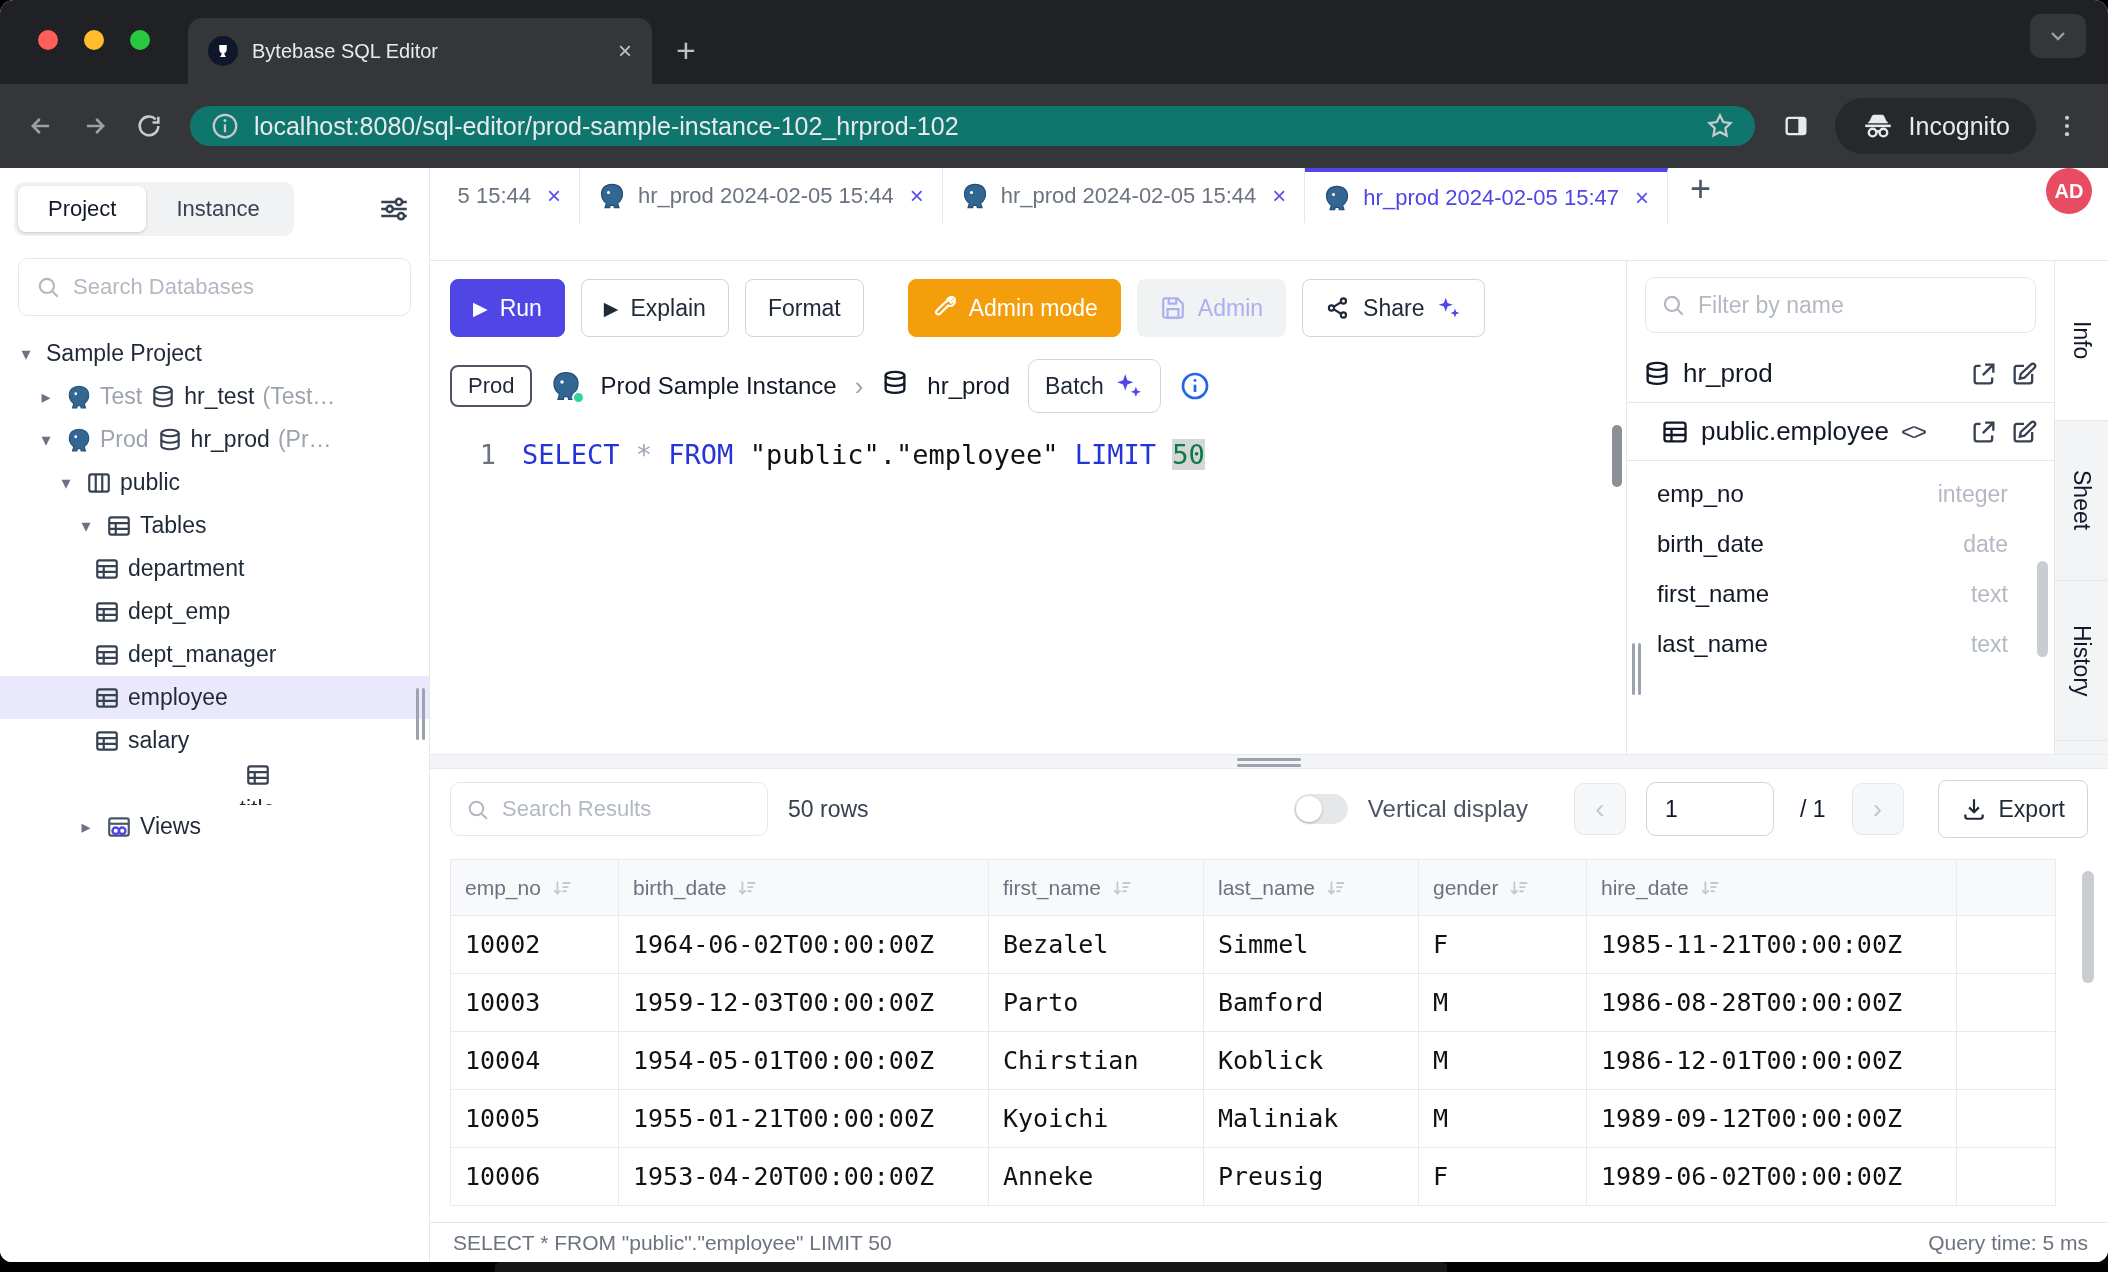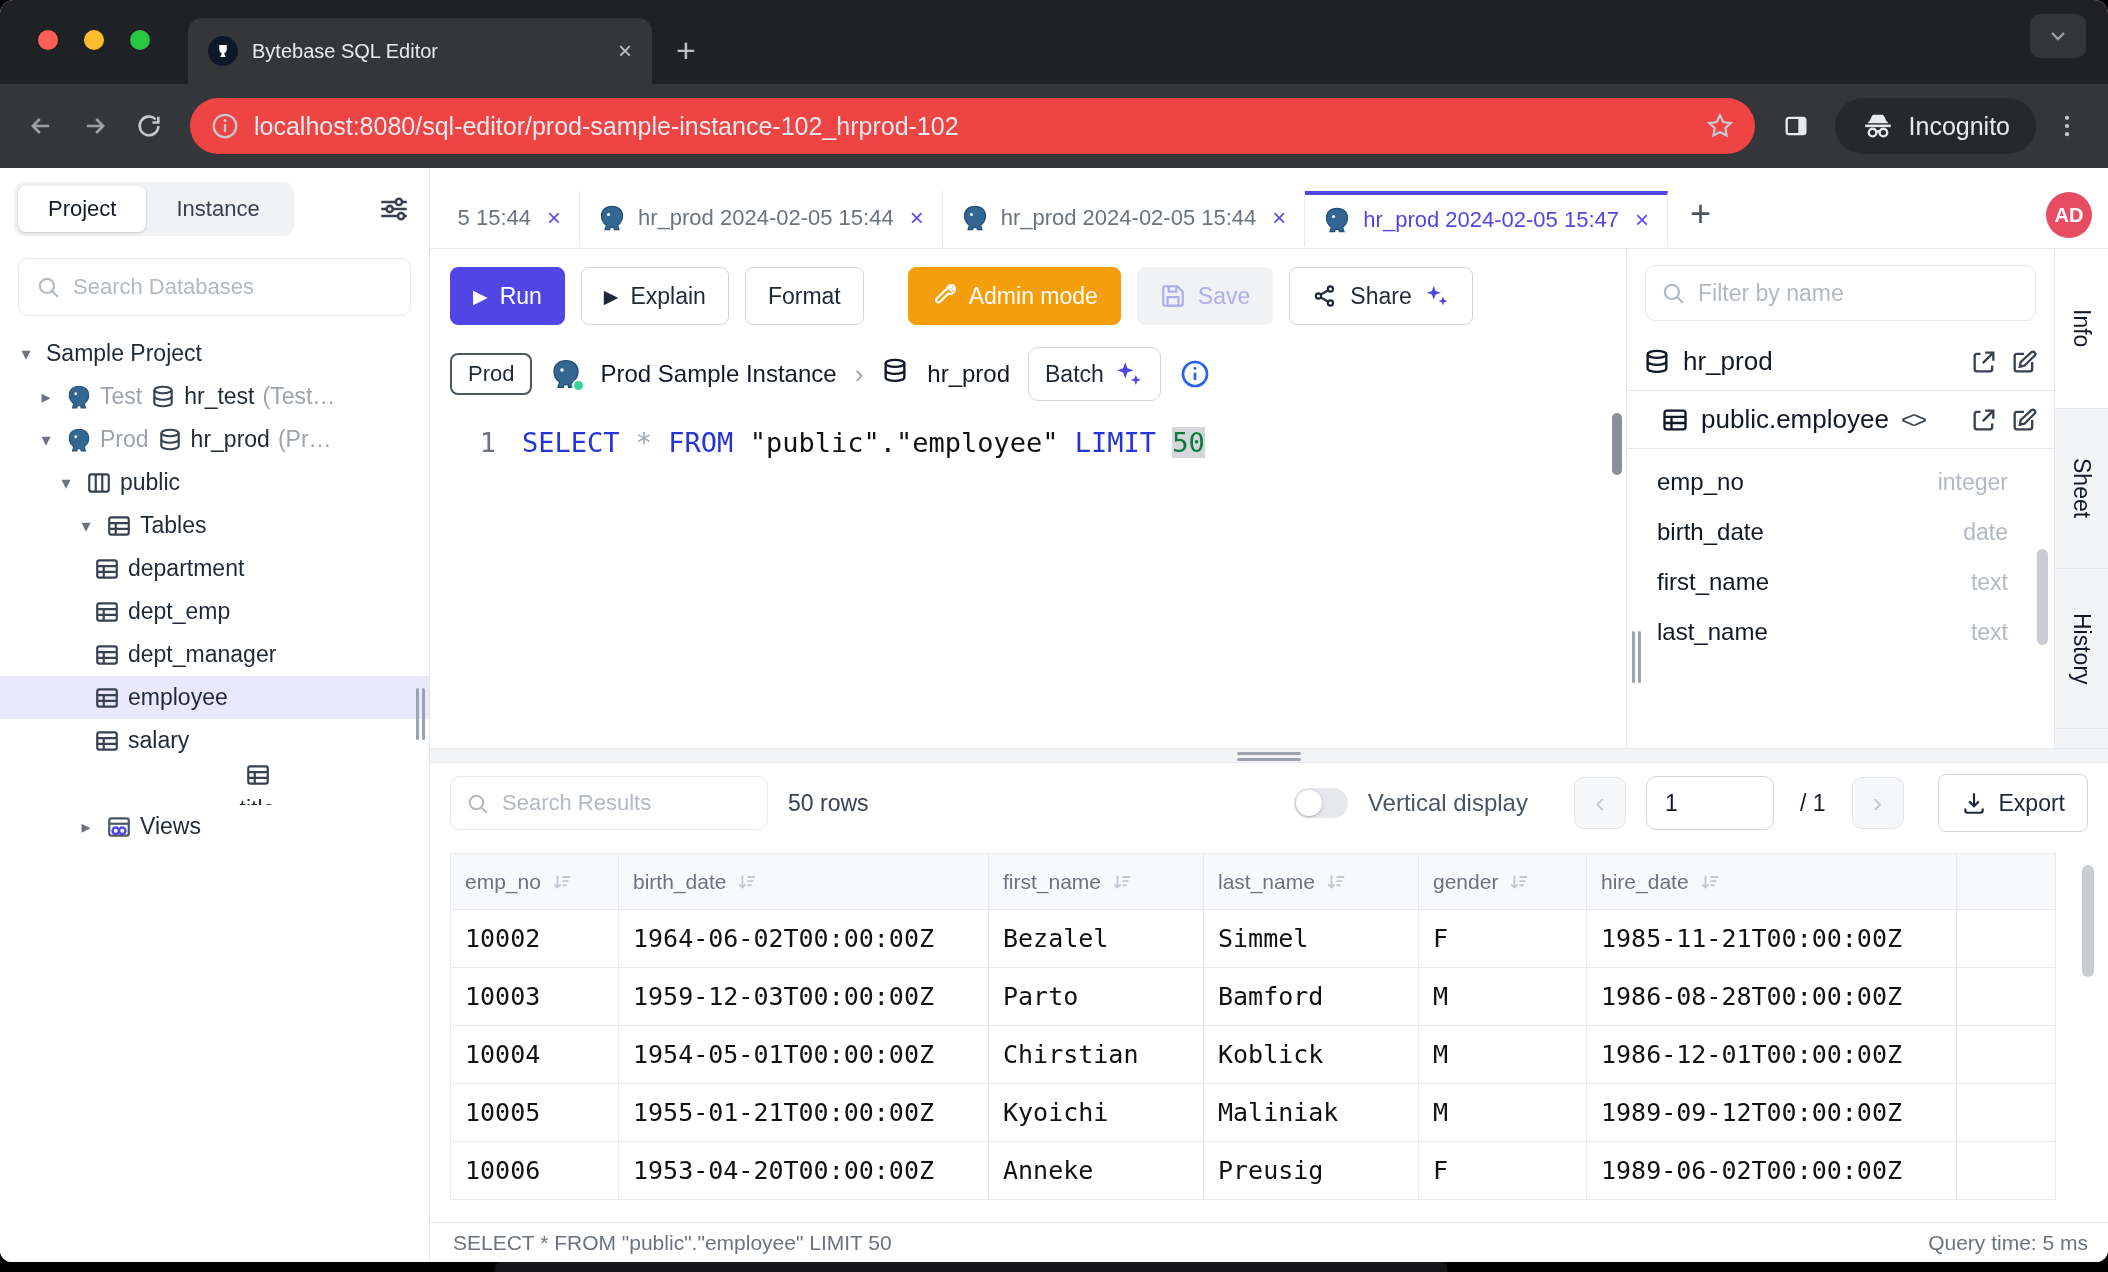--- a/index.html
+++ b/index.html
@@ -16,21 +16,21 @@
   .btab { margin-left:188px; width:464px; height:66px; background:#35363a; border-radius:14px 14px 0 0; display:flex; align-items:center; padding:0 20px; gap:14px; color:#e8eaed; font-size:20px; }
   .btab-label { flex:1; white-space:nowrap; overflow:hidden; }
   .favicon { width:30px; height:30px; border-radius:50%; background:#0f172a; display:flex; align-items:center; justify-content:center; flex:none; }
   .favicon svg{ width:18px; height:18px; }
   .btab-close { color:#bdc1c6; font-size:24px; line-height:1; cursor:pointer; }
   .newtab { color:#bdc1c6; font-size:34px; margin:0 0 14px 24px; cursor:pointer; }
   .tabsearch { position:absolute; right:22px; top:14px; width:56px; height:44px; background:#35363a; border-radius:10px; display:flex; align-items:center; justify-content:center; }
   .browser-toolbar { height:84px; background:#35363a; display:flex; align-items:center; padding:0 18px; gap:8px; }
   .nav-ico { width:46px; height:46px; display:flex; align-items:center; justify-content:center; border-radius:50%; flex:none; }
   .nav-ico svg { width:28px; height:28px; }
-  .urlbar { flex:1; height:56px; margin:0 10px; background:#ef4444; border-radius:28px; display:flex; align-items:center; padding:0 20px; gap:14px; color:#e8eaed; font-size:25px; }
+  .urlbar { flex:1; height:40px; margin:0 10px; background:#0f766e; border-radius:28px; display:flex; align-items:center; padding:0 20px; gap:14px; color:#e8eaed; font-size:25px; }
   .urlbar .url-text { flex:1; white-space:nowrap; overflow:hidden; }
   .incognito-badge { height:56px; background:#27282b; border-radius:28px; display:flex; align-items:center; gap:14px; padding:0 26px; color:#e8eaed; font-size:25px; margin-left:8px; }
   .incognito-badge svg { width:34px; height:34px; }
 
   
   .app { display:flex; height:1094px; background:#fff; }
   aside.sidebar { width:430px; border-right:1px solid #e5e7eb; position:relative; flex:none; }
   .sidebar-header { display:flex; align-items:center; padding:14px 18px 10px 14px; }
   .seg { display:flex; background:#f1f2f4; border-radius:10px; padding:4px; }
   .seg-item { padding:10px 30px; font-size:22px; color:#374151; border-radius:8px; cursor:pointer; }
@@ -49,21 +49,21 @@
   .ticon { width:26px; height:26px; flex:none; display:flex; }
   .ticon svg { width:26px; height:26px; }
   .env { color:#9ca3af; }
   .suffix { color:#9ca3af; }
   .side-drag { position:absolute; right:3px; top:520px; width:10px; height:52px; display:flex; gap:3px; }
   .side-drag i { width:3px; background:#9ca3af; border-radius:2px; }
 
   main.main { flex:1; display:flex; flex-direction:column; min-width:0; }
 
   
-  .etabs { display:flex; align-items:center; padding-top:20px; border-bottom:1px solid #e5e7eb; height:81px; }
+  .etabs { display:flex; align-items:flex-start; border-bottom:1px solid #e5e7eb; height:93px; }
   .etab { height:55px; display:flex; align-items:center; gap:12px; padding:0 18px; border-right:1px solid #e5e7eb; font-size:22px; color:#6b7280; white-space:nowrap; overflow:hidden; cursor:pointer; position:relative; background:#fff; }
   .etab .pg { width:28px; height:28px; flex:none; }
   .etab .close { color:#5b50e8; font-size:24px; margin-left:4px; }
   .etab.first { width:150px; justify-content:flex-end; padding-left:6px; }
   .etab.active { color:#4f46e5; border-top:4px solid #4f46e5; }
   .etab-plus { font-size:36px; color:#4b5563; padding:0 20px 8px 22px; cursor:pointer; }
   .avatar { width:46px; height:46px; border-radius:50%; background:#e74c63; color:#fff; font-size:20px; font-weight:bold; display:flex; align-items:center; justify-content:center; margin:0 16px 6px auto; flex:none; cursor:pointer; }
 
   .editor-body { flex:1; display:flex; min-height:0; }
   .editor-col { flex:1; min-width:0; position:relative; display:flex; flex-direction:column; }
@@ -452,21 +452,21 @@
                     <path d="M14.3 6.2a4.6 4.6 0 0 1 5.8-4L16.9 5.4l1.7 1.7 3.2-3.2a4.6 4.6 0 0 1-5.9 5.9l-7.6 7.6a2.1 2.1 0 1 1-3-3l7.6-7.6z"></path>
                   </svg>
                 <span>Admin mode</span>
               </button>
               <button class="btn disabled">
                 <svg viewBox="0 0 24 24" fill="none" stroke="#abaff0" stroke-width="2">
                     <path d="M5 3h11l5 5v11a2 2 0 0 1-2 2H5a2 2 0 0 1-2-2V5a2 2 0 0 1 2-2z"></path>
                     <path d="M8 3v5h7V3"></path>
                     <rect x="7" y="13" width="10" height="8"></rect>
                   </svg>
-                <span>Save</span>
+                <span>Admin</span>
               </button>
               <button class="btn">
                 <svg viewBox="0 0 24 24" fill="none" stroke="#1f2937" stroke-width="2">
                     <circle cx="6" cy="12" r="2.4"></circle>
                     <circle cx="17" cy="5.5" r="2.4"></circle>
                     <circle cx="17" cy="18.5" r="2.4"></circle>
                     <path d="M8.2 10.8l6.6-4.1M8.2 13.2l6.6 4.1"></path>
                   </svg>
                 <span>Share</span>
                 <svg class="sparkle-ico" viewBox="0 0 24 24" fill="#4f46e5">

